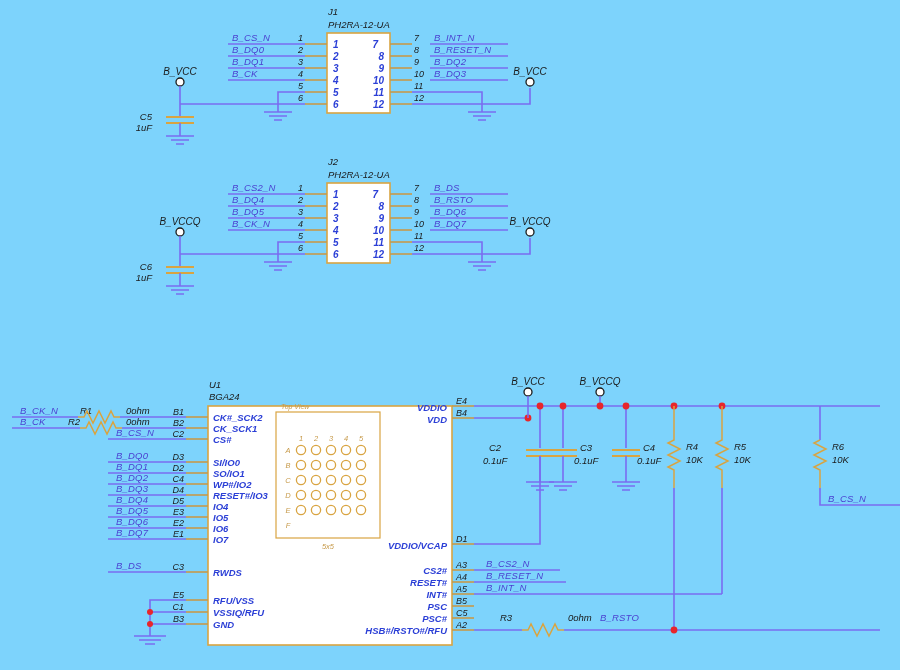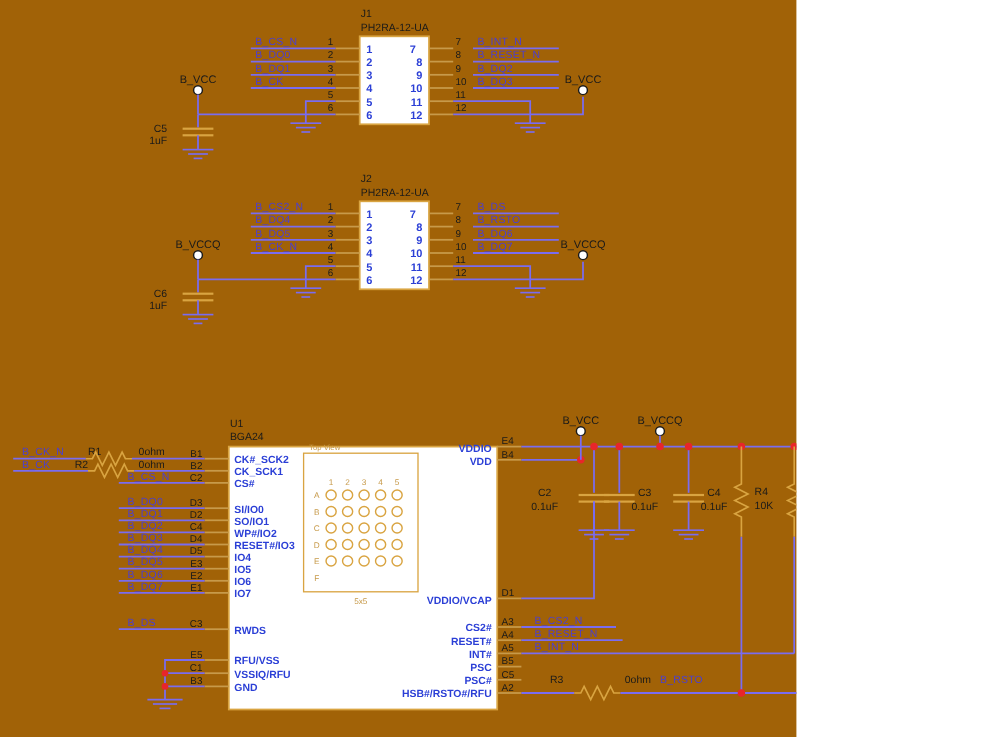--- a/index.html
+++ b/index.html
@@ -1,17 +1,17 @@
 <!DOCTYPE html>
 <html><head>
 <meta charset="utf-8">
 <style>
   html,body{margin:0;padding:0;background:#ffffff;}
   body{width:900px;height:670px;font-family:"Liberation Sans",sans-serif;}
-  #sheet{position:relative;width:724px;height:670px;overflow:hidden;background:#a16207;}
+  #sheet{position:relative;width:900px;height:670px;overflow:hidden;background:#7dd3fc;font-style:italic;}
   svg{display:block;}
   .netlbl{font-family:"Liberation Sans",sans-serif;font-size:9.5px;fill:#4b3fd0;letter-spacing:.2px;}
   .pinnum{font-family:"Liberation Sans",sans-serif;font-size:9px;fill:#1a1a1a;}
   .pinname{font-family:"Liberation Sans",sans-serif;font-size:9.5px;fill:#2b3fd6;font-weight:bold;}
   .refdes{font-family:"Liberation Sans",sans-serif;font-size:9.5px;fill:#1a1a1a;}
   .devname{font-family:"Liberation Sans",sans-serif;font-size:9.5px;fill:#1a1a1a;}
   .conpin{font-family:"Liberation Sans",sans-serif;font-size:10px;fill:#2b3fd6;font-weight:bold;}
   .bgatxt{font-family:"Liberation Sans",sans-serif;font-size:7px;fill:#c79a4a;}
   .bgaclr{font-family:"Liberation Sans",sans-serif;font-size:7.5px;fill:#c79a4a;}
   .pwrlbl{font-family:"Liberation Sans",sans-serif;font-size:10px;fill:#1a1a1a;}

